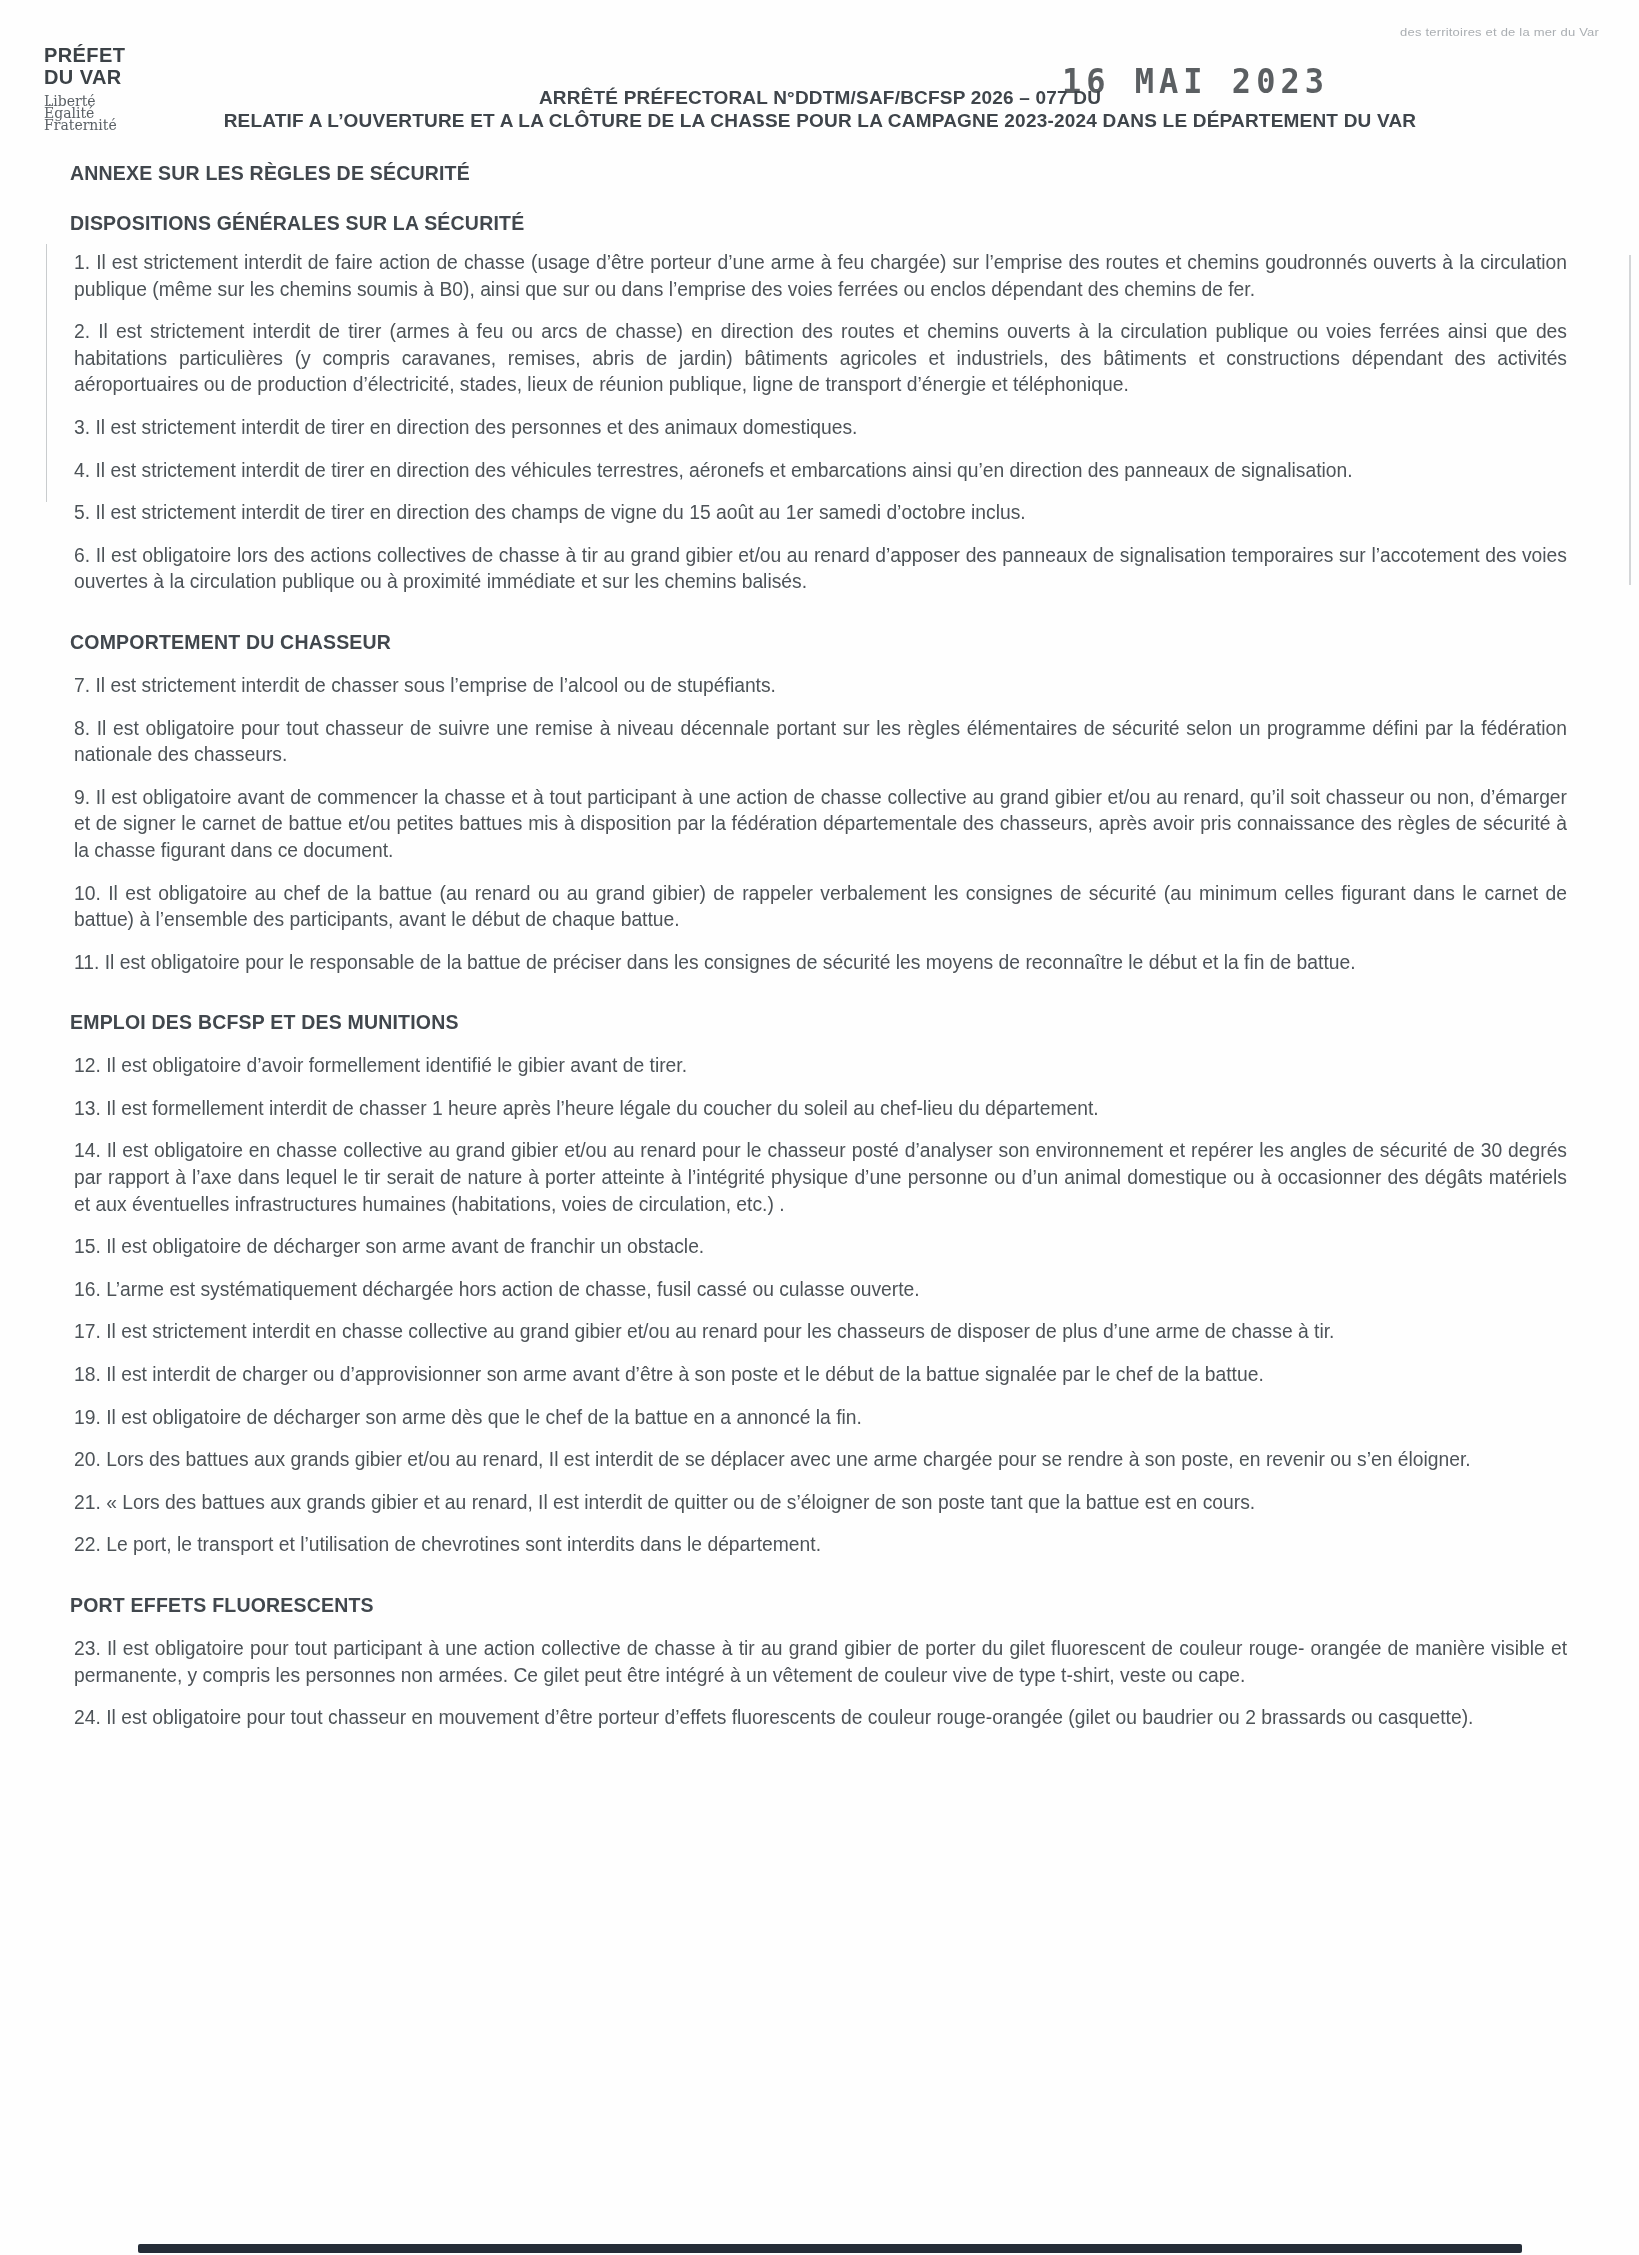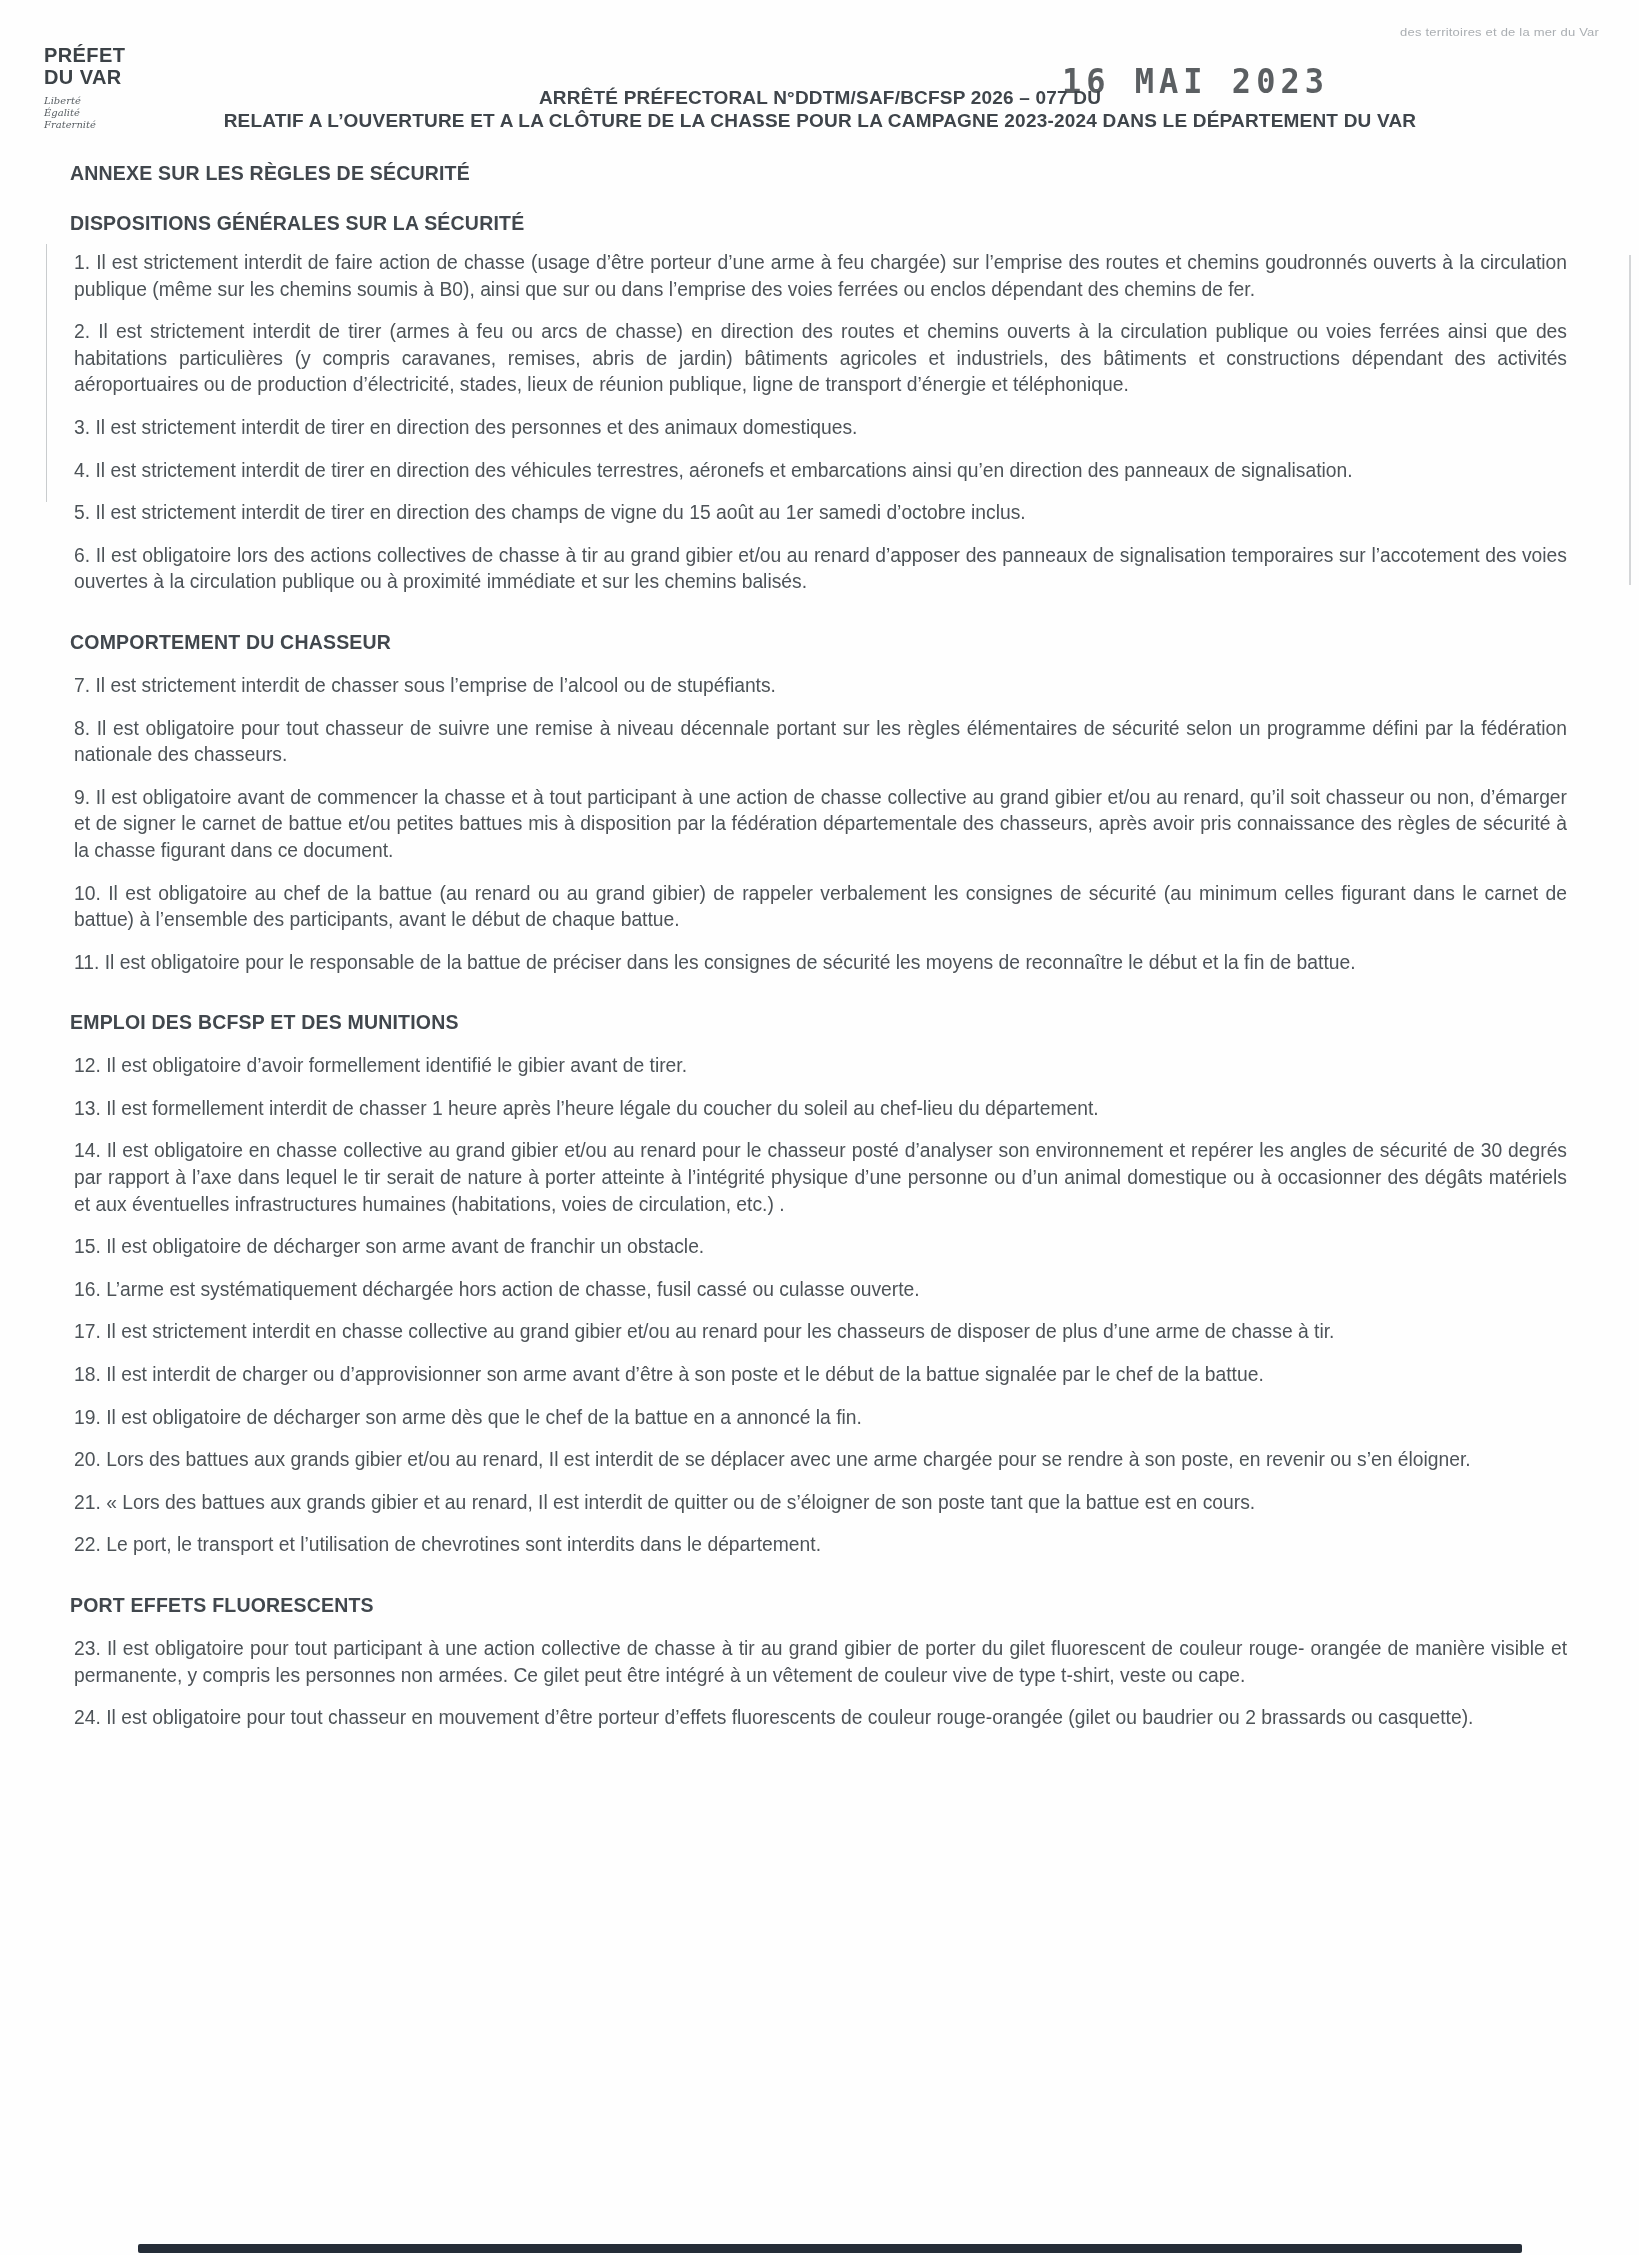--- a/index.html
+++ b/index.html
@@ -14,21 +14,21 @@
   }
   
   .logo { position: absolute; left: 44px; top: 44px; }
   .logo .name {
     font-weight: 700; font-size: 20px; line-height: 22px;
     color: #3c4247; letter-spacing: 0.4px;
   }
   .logo .motto {
     margin-top: 7px;
     font-family: "DejaVu Serif", serif;
-    font-style: italic; font-size: 10px; line-height: 12px;
+    font-size: 14px; line-height: 12px;
     color: #5a6065;
   }
   
   .corner-note {
     position: absolute; right: 40px; top: 24px;
     font-size: 13px; color: #aaaeb2; letter-spacing: 0.2px;
     transform: scaleY(0.9);
   }
   
   .header-block {

